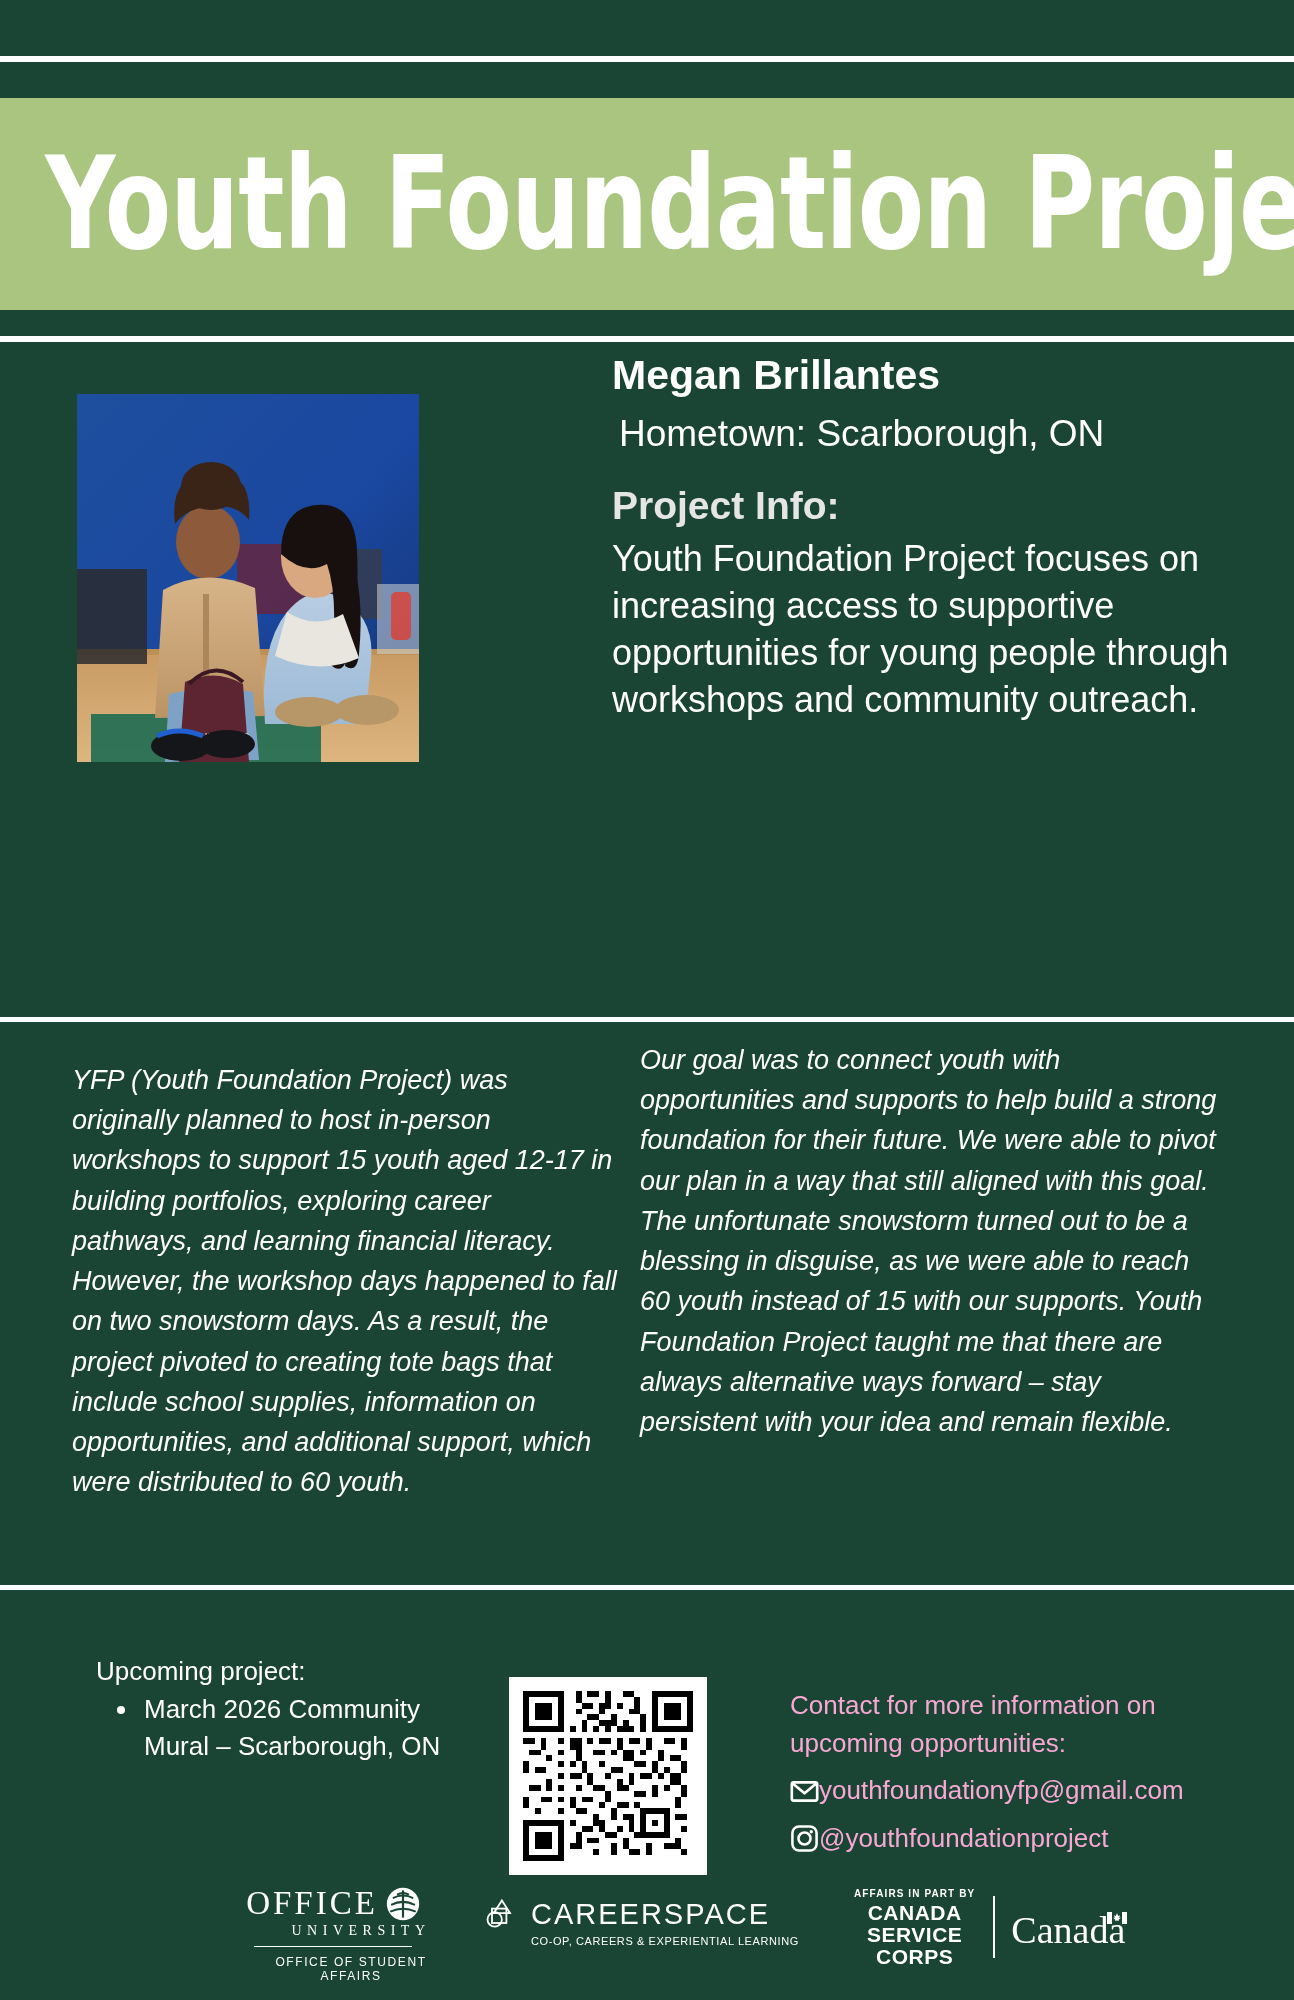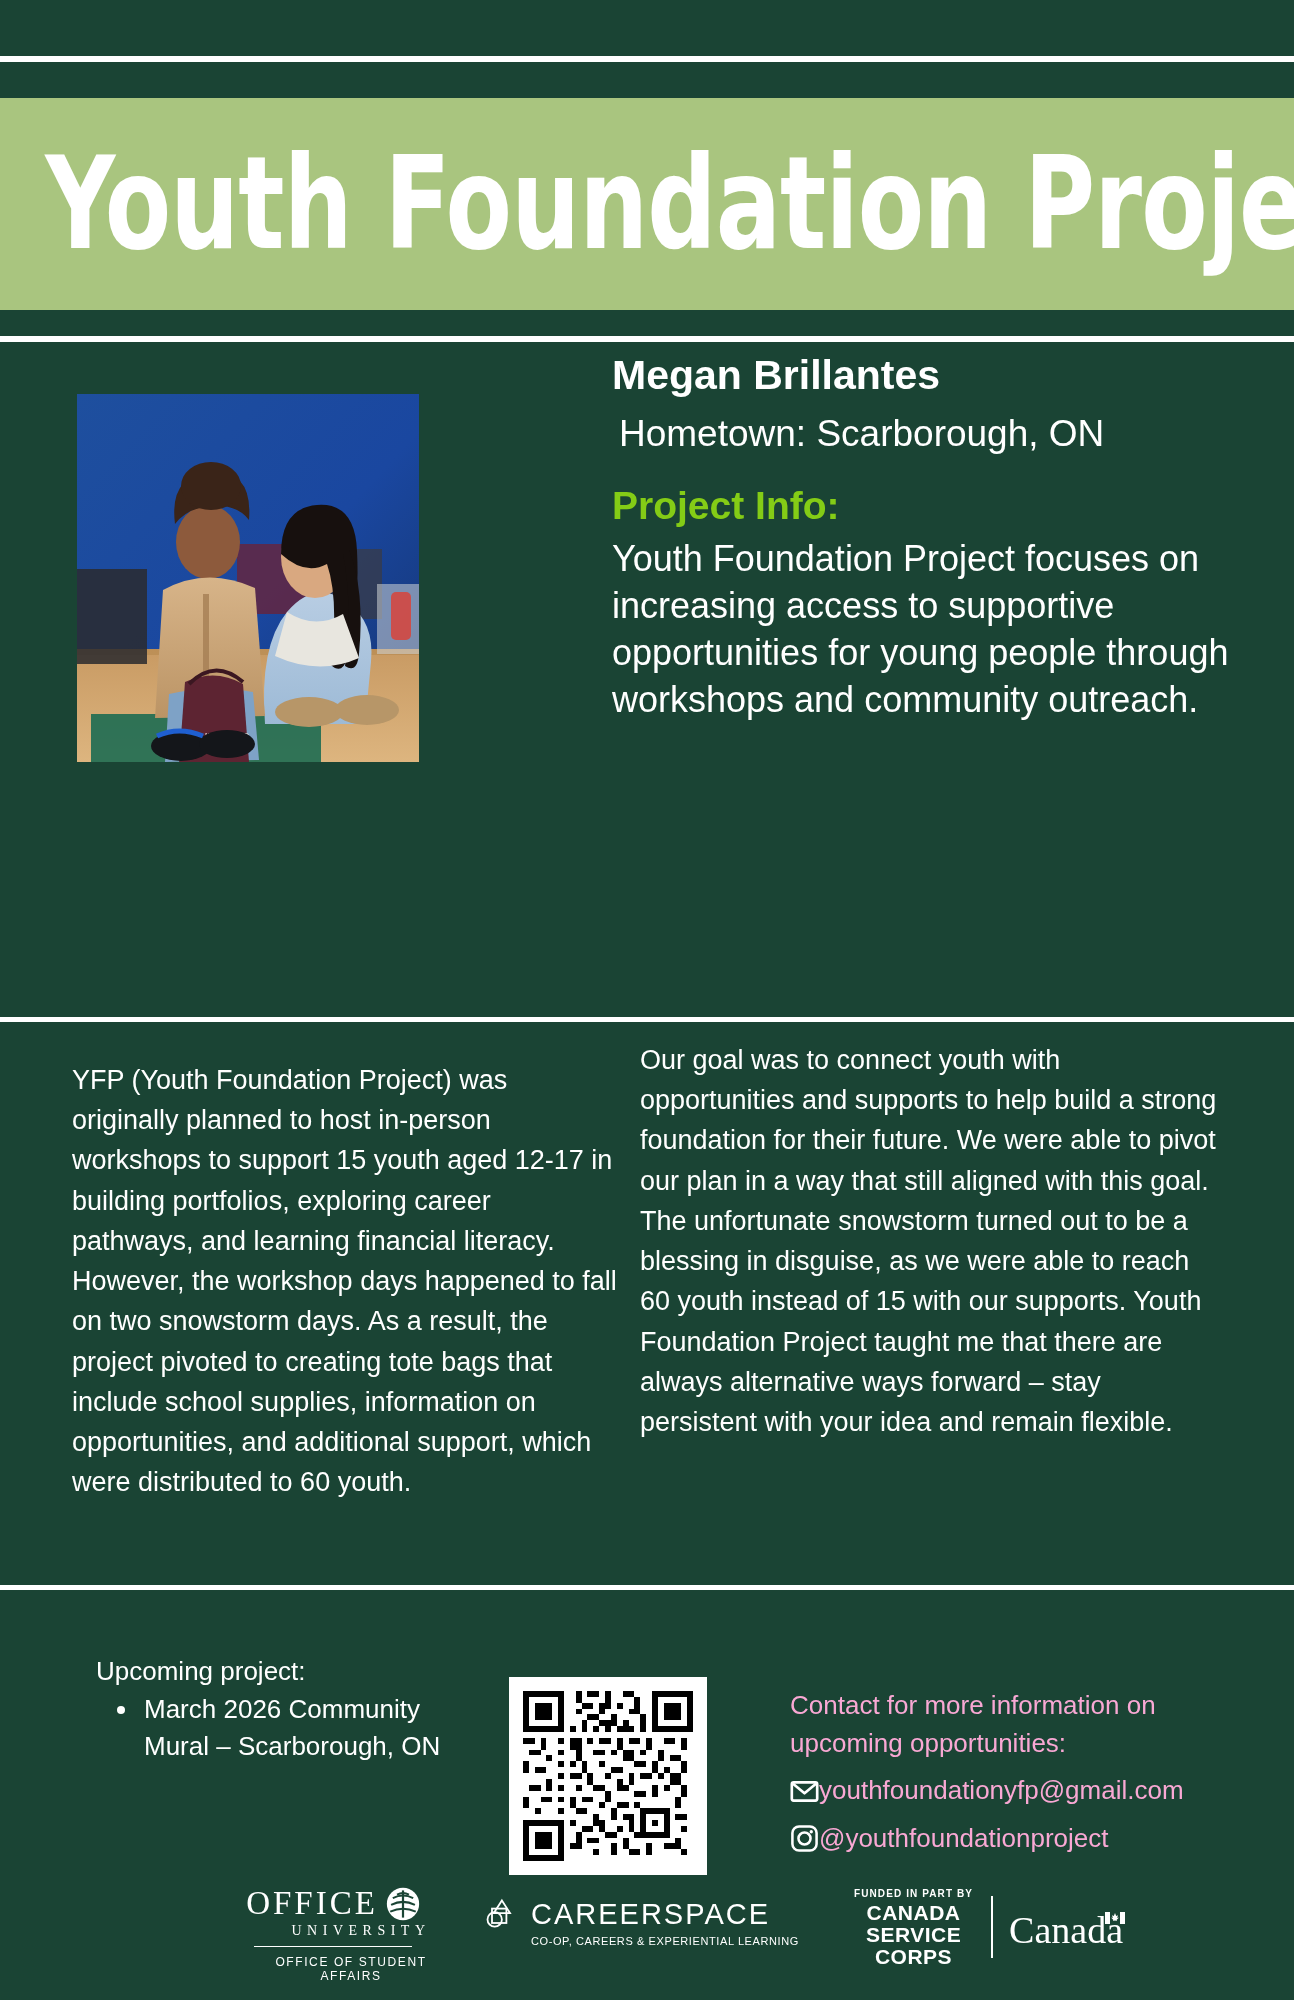--- a/index.html
+++ b/index.html
@@ -84,21 +84,21 @@
   }
   .hometown {
     color: #ffffff;
     font-size: 37px;
     font-weight: 400;
     line-height: 1.28;
     padding-left: 7px;
     margin-top: 10px;
   }
   .project-label {
-    color: #84cc16;
+    color: #e5e5e5;
     font-size: 39px;
     font-weight: 700;
     line-height: 1.2;
     margin-top: 25px;
   }
   .project-body {
     color: #ffffff;
     font-size: 36px;
     font-weight: 400;
     line-height: 1.3;
@@ -108,21 +108,21 @@
 
   .rule-mid {
     position: absolute; left: 0; top: 1017px;
     width: 1294px; height: 5px;
     background: #ffffff;
   }
 
   
   .narrative {
     position: absolute; left: 0; top: 1022px;
-    width: 1266px; height: 563px;
+    width: 1266px; height: 563px; font-style: italic;
   }
   .col {
     position: absolute;
     color: #ffffff;
     font-size: 27px;
     line-height: 1.49;
     font-weight: 400;
   }
   .col-left  { left: 72px;  top: 38px; width: 545px; }
   .col-right { left: 640px; top: 18px; width: 580px; }
@@ -550,21 +550,21 @@
               <circle cx="13" cy="26" r="8" fill="none" stroke="#ffffff" stroke-width="2"></circle>
             </svg>
           </span>
           <span class="career-word">CAREERSPACE</span>
         </div>
         <div class="career-sub">CO-OP, CAREERS &amp; EXPERIENTIAL LEARNING</div>
       </div>
 
       <div class="logo logo-csc">
         <div class="csc-left">
-          <div class="csc-funded">FUNDED IN PART BY</div>
+          <div class="csc-funded">AFFAIRS IN PART BY</div>
           <div class="csc-big">CANADA</div>
           <div class="csc-big">SERVICE</div>
           <div class="csc-big">CORPS</div>
         </div>
         <div class="csc-sep"></div>
         <div class="csc-canada">
           <span>Canada</span>
           <span class="csc-flag">
             <svg viewBox="0 0 20 12" aria-hidden="true">
               <rect x="0" y="0" width="5" height="12" fill="#ffffff"></rect>

